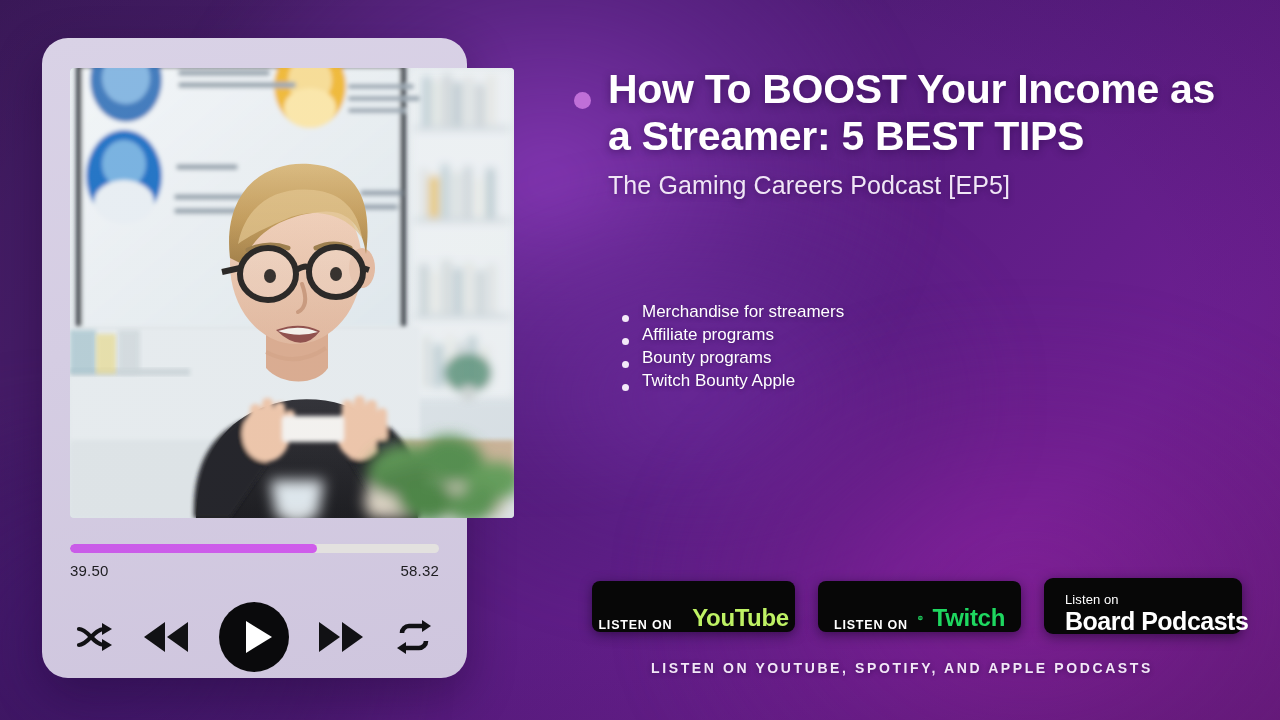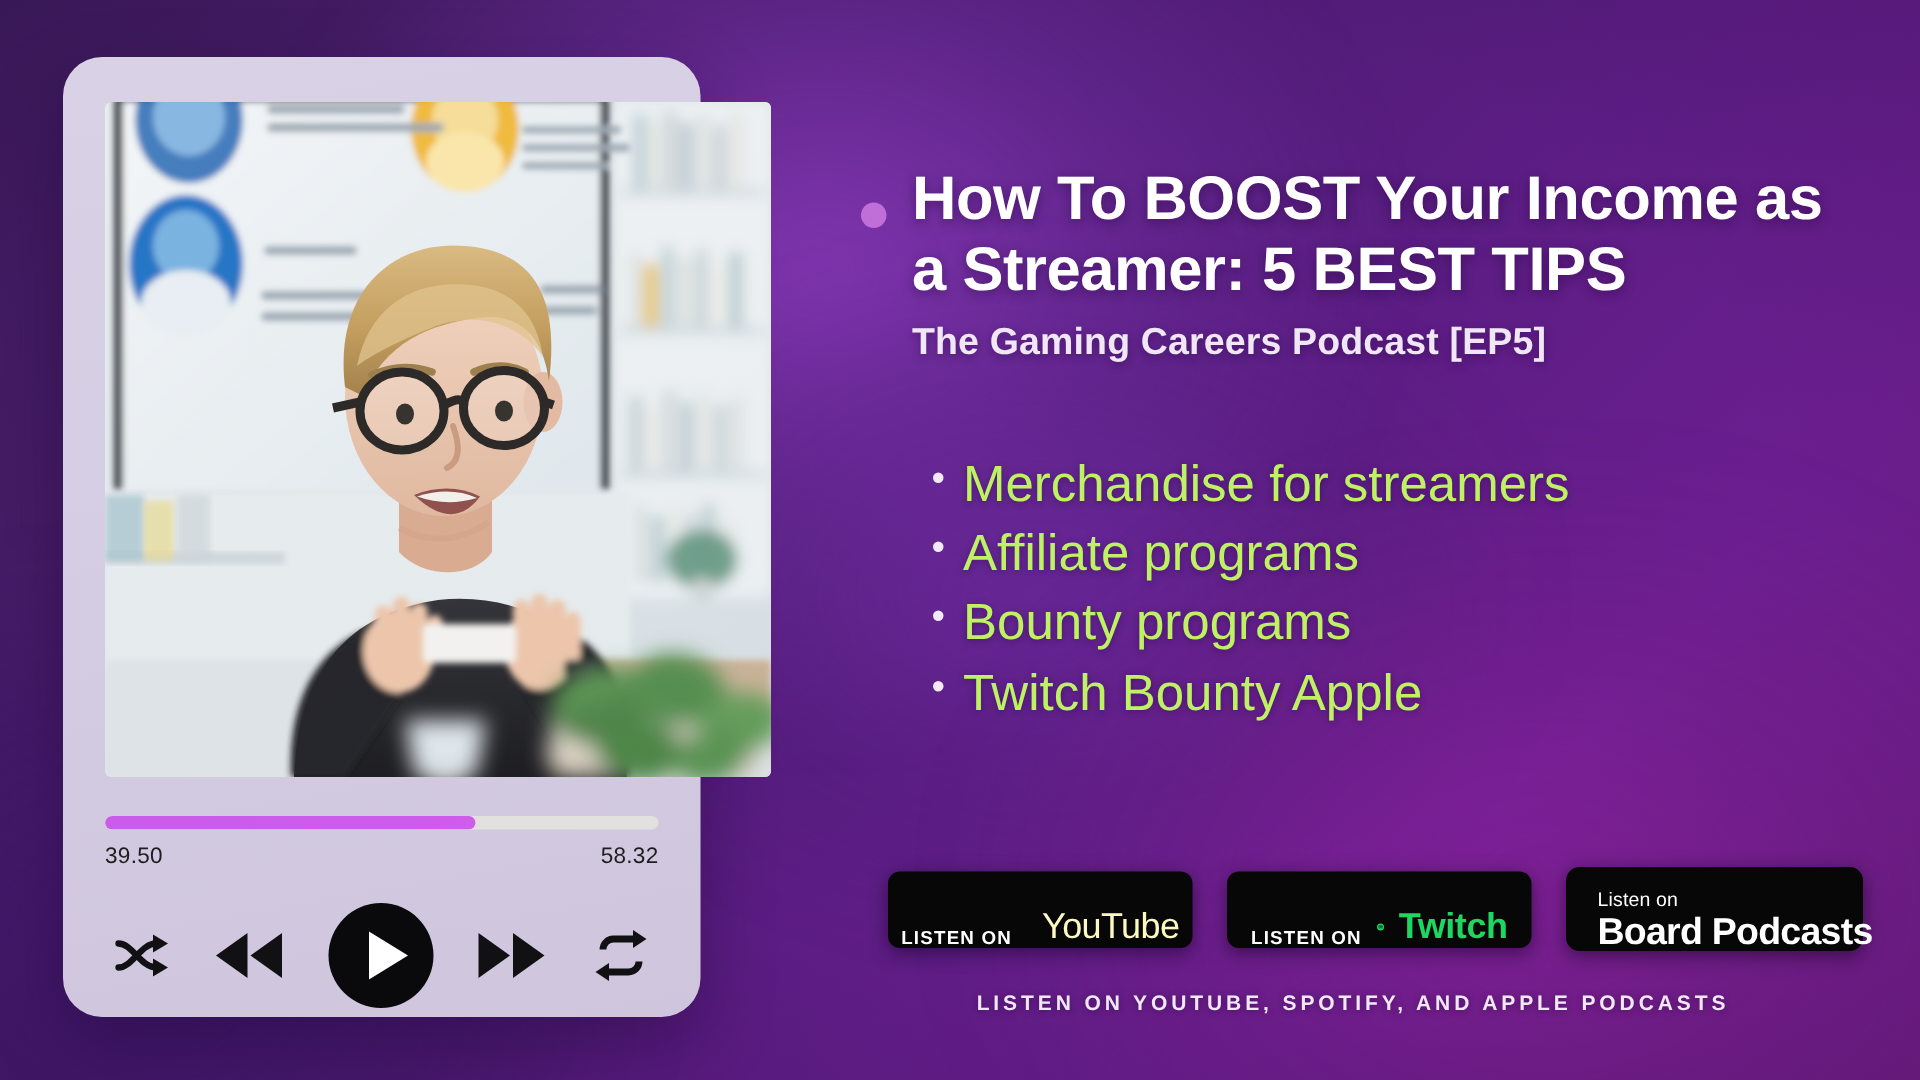--- a/index.html
+++ b/index.html
@@ -102,49 +102,49 @@
     display:flex; align-items:center; justify-content:space-between;
     margin-top:22px;
     padding:0 4px;
   }
   .ctl { cursor:pointer; display:flex; align-items:center; justify-content:center; }
   .ctl svg { display:block; }
 
   
   #right { position:absolute; left:572px; top:0; width:708px; height:720px; }
 
-  #title-block { position:absolute; left:0; top:66px; width:660px;margin-top:43px; }
+  #title-block { position:absolute; left:0; top:66px; width:660px; }
   #title-bullet {
     position:absolute; left:2px; top:26px;
     width:17px; height:17px; border-radius:50%;
     background:#c06fd8;
   }
   #episode-title {
     margin-left:36px;
     color:#ffffff;
     font-size:41px;
     line-height:1.15;
     font-weight:700;
     letter-spacing:-0.3px;
     text-shadow:0 2px 8px rgba(30,4,56,0.45);
   }
   #podcast-subtitle {
     margin-left:36px;
     margin-top:11px;
     color:#f0e6f6;
     font-size:25px;
-    font-weight:700;
+    font-weight:400;
     letter-spacing:0.1px;
     text-shadow:0 2px 6px rgba(30,4,56,0.4);
   }
 
   #topics { position:absolute; left:40px; top:300px; list-style:none; }
   #topics li {
-    color:#bef264;
-    font-size:34px;
+    color:#ffffff;
+    font-size:17px;
     line-height:1.36;
     position:relative;
     padding-left:30px;
     text-shadow:0 1px 5px rgba(30,4,56,0.4);
   }
   #topics li::before {
     content:"";
     position:absolute; left:10px; top:15px;
     width:7px; height:7px; border-radius:50%;
     background:#f3e9f8;
@@ -167,23 +167,23 @@
   #badge-apple   { width:198px; height:56px; padding:0 11px; gap:10px; border-radius:9px; }
 
   .listen-on {
     color:#ffffff;
     font-size:12.5px;
     font-weight:700;
     letter-spacing:0.8px;
     white-space:nowrap;
   }
   .brand-word {
-    color:#fef9c3;
+    color:#bef264;
     font-size:24px;
-    font-weight:400;
+    font-weight:700;
     letter-spacing:-0.4px;
     white-space:nowrap;
   }
   #spotify-word { color:#1ed760; font-size:24px; font-weight:700; letter-spacing:-0.3px; }
   #apple-text { display:flex; flex-direction:column; justify-content:center; line-height:1; }
   #apple-listen { color:#ffffff; font-size:13px; font-weight:400; letter-spacing:0.1px; margin-bottom:3px; }
   #apple-word { color:#ffffff; font-size:25px; font-weight:600; letter-spacing:-0.5px; white-space:nowrap; }
 
   #footer-note {
     position:absolute; left:0; top:648px; width:660px;

